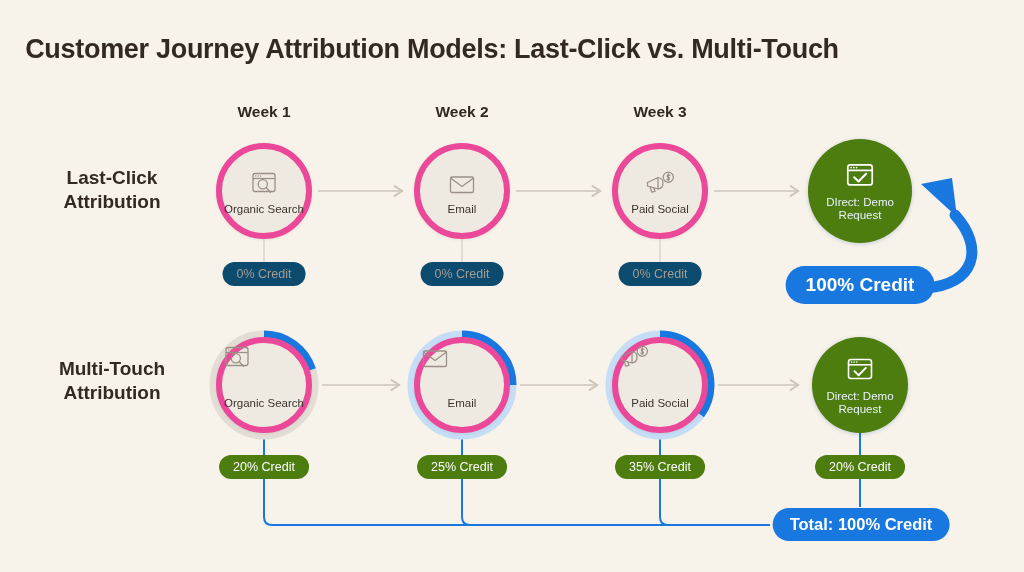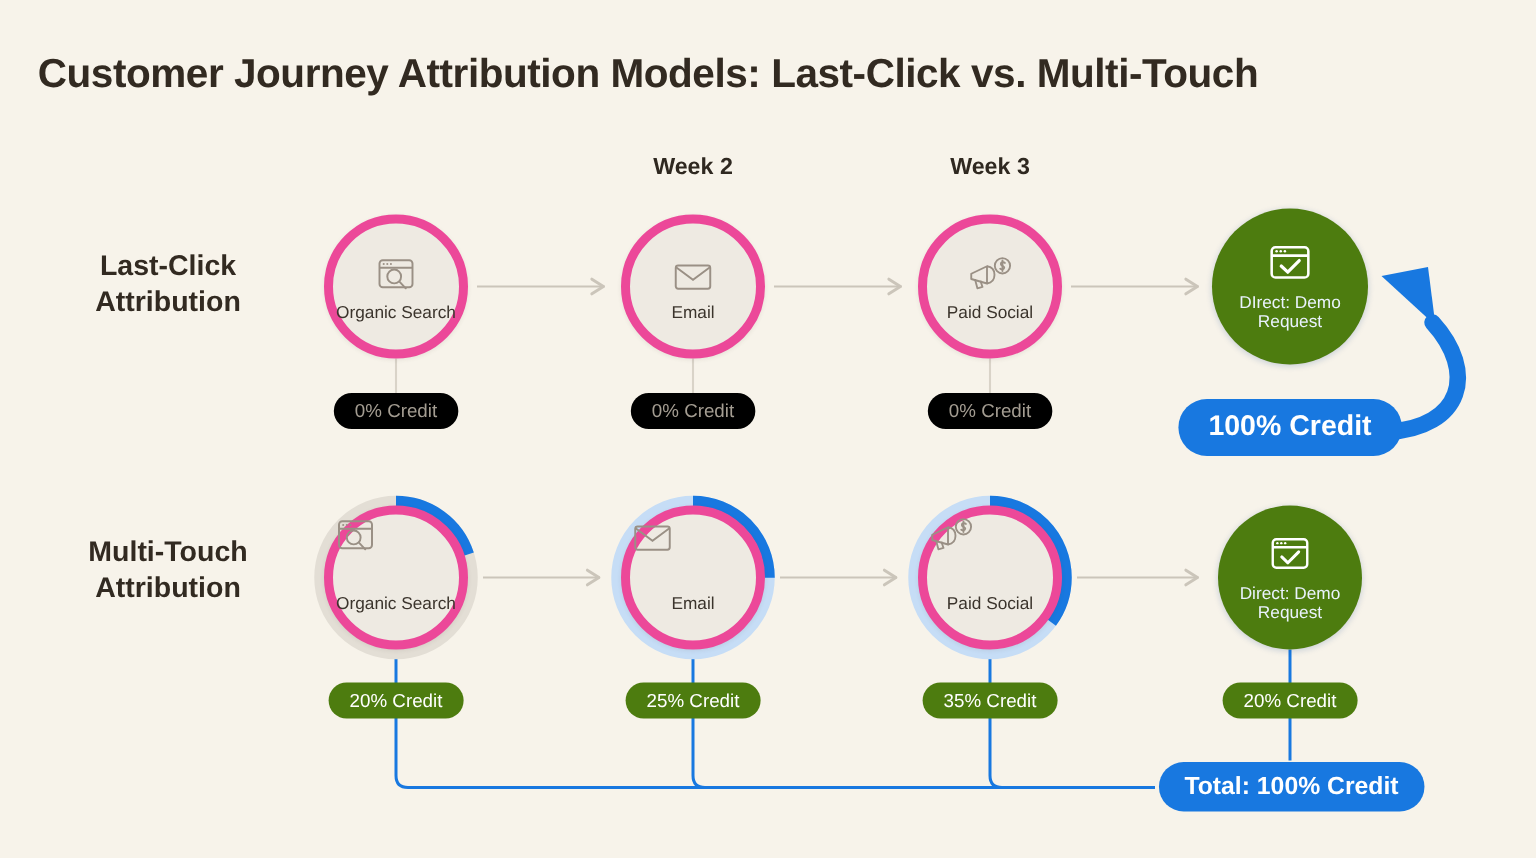--- a/index.html
+++ b/index.html
@@ -73,41 +73,42 @@
   
   .pill{
     position:absolute;
     transform:translateX(-50%);
     padding:5px 14px;
     border-radius:14px;
     font-size:12.5px;
     white-space:nowrap;
     box-sizing:border-box;
   }
-  .pill.muted{background:#000000;color:#a49d92;}
+  .pill.muted{background:#0c4a6e;color:#a49d92;}
   .pill.solid{background:#4d7c0f;color:#ffffff;font-weight:normal;}
 
   .pill.big{
     padding:8px 20px;border-radius:20px;
     font-size:19px;font-weight:bold;
     background:#1878e0;color:#fff;
   }
   .pill.total{
     padding:7px 17px;border-radius:17px;
     font-size:16.5px;font-weight:bold;
     background:#1878e0;color:#fff;
   }
 </style>
 </head>
 <body>
 
 <div id="canvas">
 
   <div class="title">Customer Journey Attribution Models: Last-Click vs. Multi-Touch</div>
 
+  <div class="week-label" style="left:264px;">Week 1</div>
   <div class="week-label" style="left:462px;">Week 2</div>
   <div class="week-label" style="left:660px;">Week 3</div>
   <div class="week-label" style="left:860px;margin-top:42px;">Week 4</div>
 
   <div class="row-label" id="row-label-lastclick">
     <div>Last-Click</div>
     <div>Attribution</div>
   </div>
   <div class="row-label" id="row-label-multitouch">
     <div>Multi-Touch</div>

